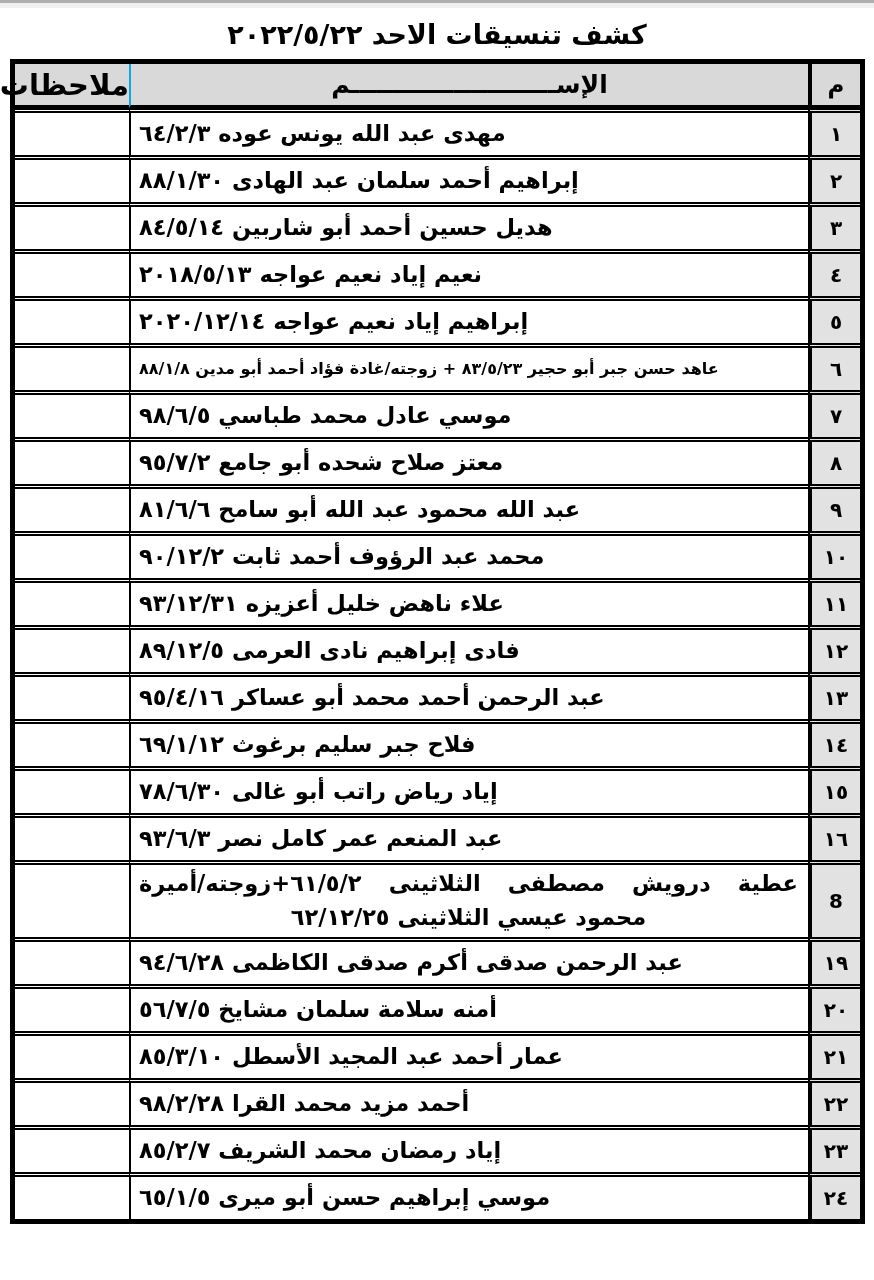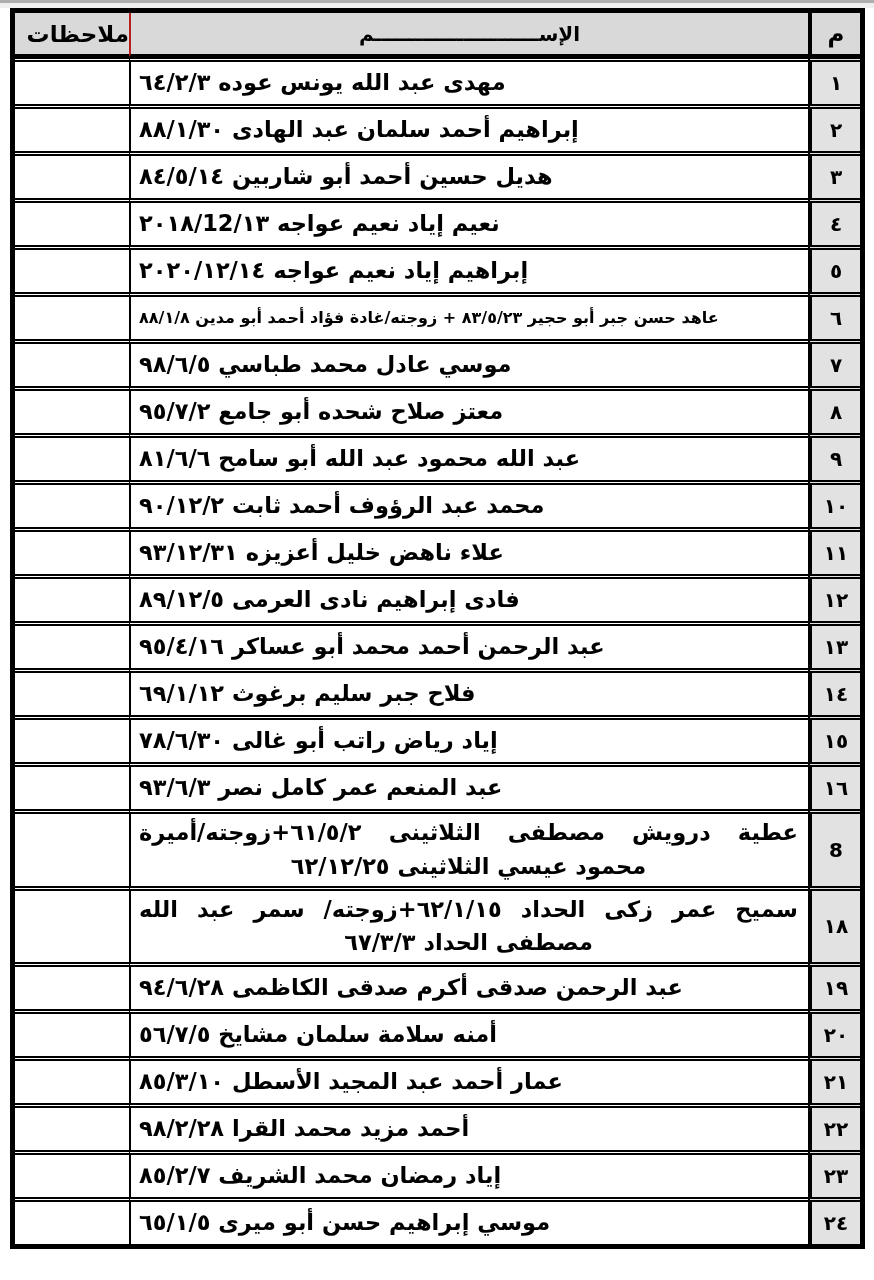--- a/index.html
+++ b/index.html
@@ -41,22 +41,22 @@
   thead th {
     background: #d9d9d9;
     height: 41px;
     border-bottom: 3px solid #000;
     font-weight: bold;
     vertical-align: middle;
     text-align: center;
     padding: 0;
   }
   th.h-serial { border-left: 4px solid #000; font-size: 23px; }
-  th.h-name   { border-left: 2px solid #b91c1c; font-size: 20px; margin-top: 20px; }
-  th.h-notes  { font-size: 23px; padding-left: 17px; }
+  th.h-name   { border-left: 2px solid #0ea5e9; font-size: 25px; margin-top: 20px; }
+  th.h-notes  { font-size: 29px; padding-left: 17px; }
 
   tbody td {
     height: 38px;
     vertical-align: middle;
     font-weight: bold;
     padding: 0;
     border-top: 5px double #000;
   }
   td.cell-serial {
     background: #e2e2e2;
@@ -79,20 +79,21 @@
   }
   td.cell-notes { background: #ffffff; }
 </style>
 </head>
 <body>
 
 <div class="scan-edge"></div>
 
 <div class="sheet">
 
+  <div class="doc-title">كشف تنسيقات الاحد ٢٠٢٢/٥/٢٢</div>
 
   <table class="list">
     <colgroup>
       <col class="c-serial">
       <col class="c-name">
       <col class="c-notes">
     </colgroup>
     <thead>
       <tr>
         <th class="h-serial">م</th>
@@ -111,21 +112,21 @@
           <td class="cell-name">إبراهيم أحمد سلمان عبد الهادى ٨٨/١/٣٠</td>
           <td class="cell-notes"></td>
         </tr>
         <tr>
           <td class="cell-serial">٣</td>
           <td class="cell-name">هديل حسين أحمد أبو شاربين ٨٤/٥/١٤</td>
           <td class="cell-notes"></td>
         </tr>
         <tr>
           <td class="cell-serial">٤</td>
-          <td class="cell-name">نعيم إياد نعيم عواجه ٢٠١٨/12/١٣</td>
+          <td class="cell-name">نعيم إياد نعيم عواجه ٢٠١٨/٥/١٣</td>
           <td class="cell-notes"></td>
         </tr>
         <tr>
           <td class="cell-serial">٥</td>
           <td class="cell-name">إبراهيم إياد نعيم عواجه ٢٠٢٠/١٢/١٤</td>
           <td class="cell-notes"></td>
         </tr>
         <tr>
           <td class="cell-serial">٦</td>
           <td class="cell-name small">عاهد حسن جبر أبو حجير ٨٣/٥/٢٣ + زوجته/غادة فؤاد أحمد أبو مدين ٨٨/١/٨</td>
@@ -180,25 +181,20 @@
           <td class="cell-serial">١٦</td>
           <td class="cell-name">عبد المنعم عمر كامل نصر ٩٣/٦/٣</td>
           <td class="cell-notes"></td>
         </tr>
         <tr>
           <td class="cell-serial">8</td>
           <td class="cell-name wrap">عطية درويش مصطفى الثلاثينى ٦١/٥/٢+زوجته/أميرة محمود عيسي الثلاثينى ٦٢/١٢/٢٥</td>
           <td class="cell-notes"></td>
         </tr>
         <tr>
-          <td class="cell-serial">١٨</td>
-          <td class="cell-name wrap">سميح عمر زكى الحداد ٦٢/١/١٥+زوجته/ سمر عبد الله مصطفى الحداد ٦٧/٣/٣</td>
-          <td class="cell-notes"></td>
-        </tr>
-        <tr>
           <td class="cell-serial">١٩</td>
           <td class="cell-name">عبد الرحمن صدقى أكرم صدقى الكاظمى ٩٤/٦/٢٨</td>
           <td class="cell-notes"></td>
         </tr>
         <tr>
           <td class="cell-serial">٢٠</td>
           <td class="cell-name">أمنه سلامة سلمان مشايخ ٥٦/٧/٥</td>
           <td class="cell-notes"></td>
         </tr>
         <tr>

